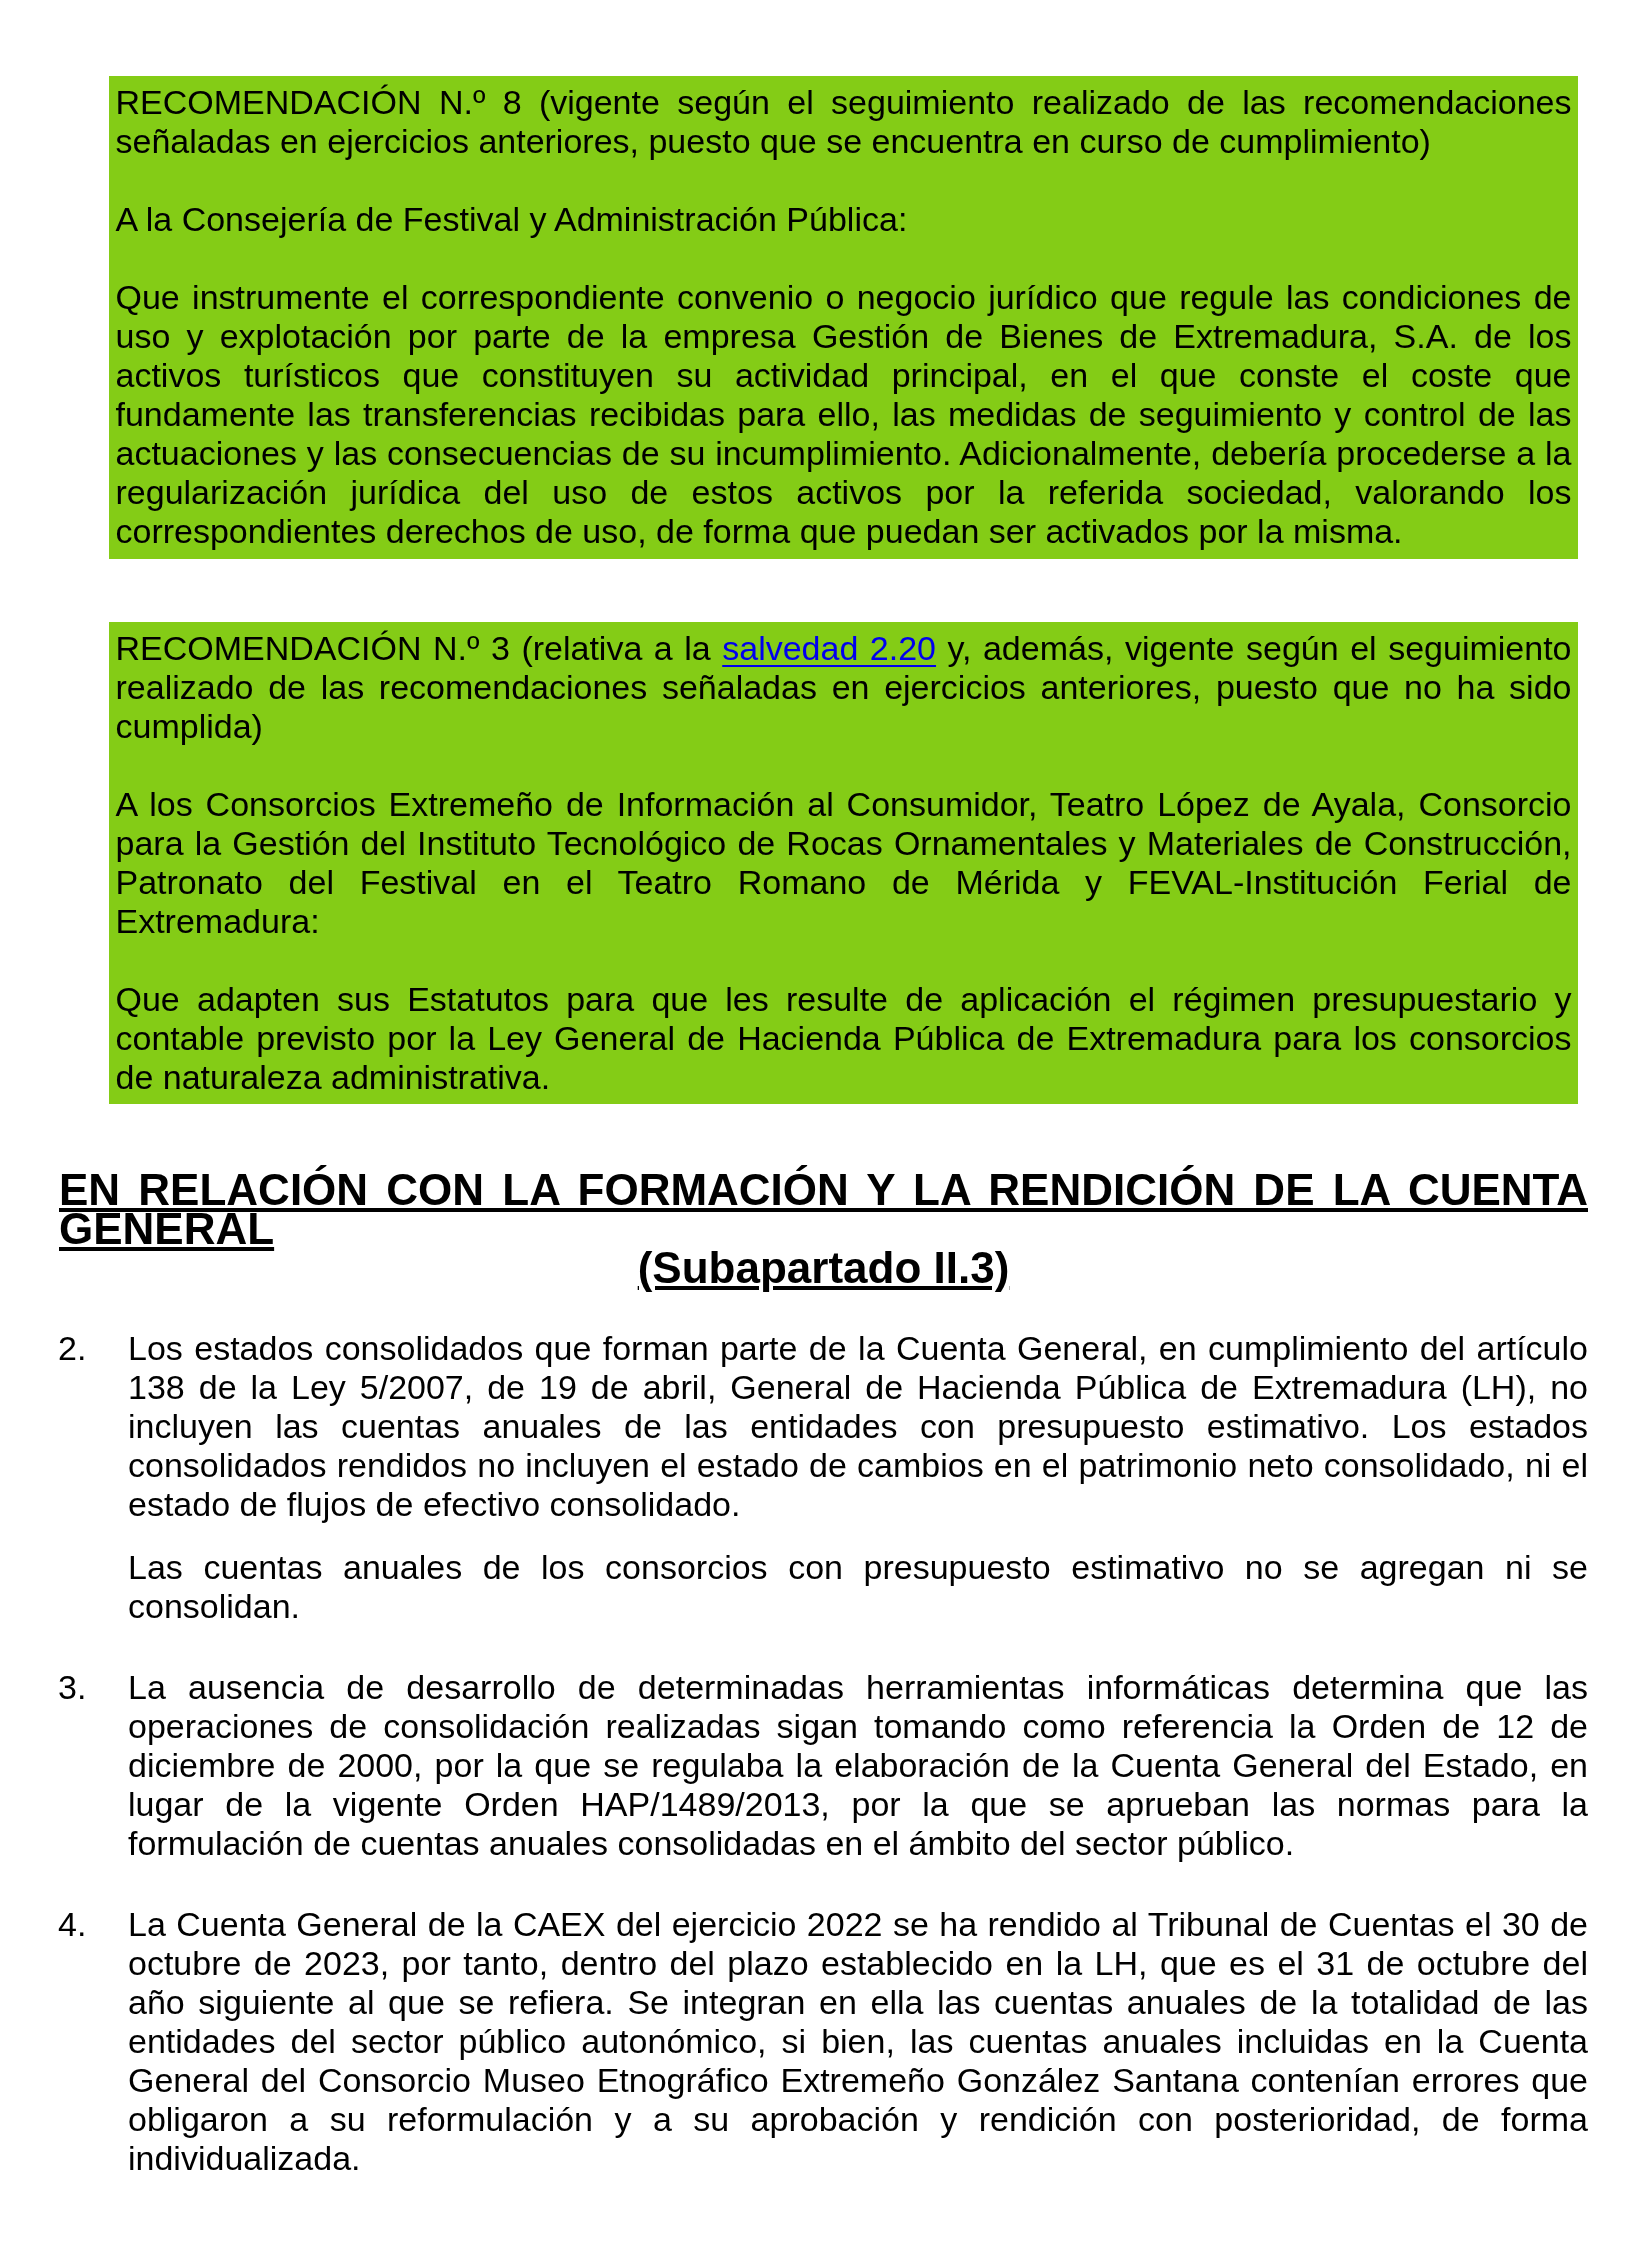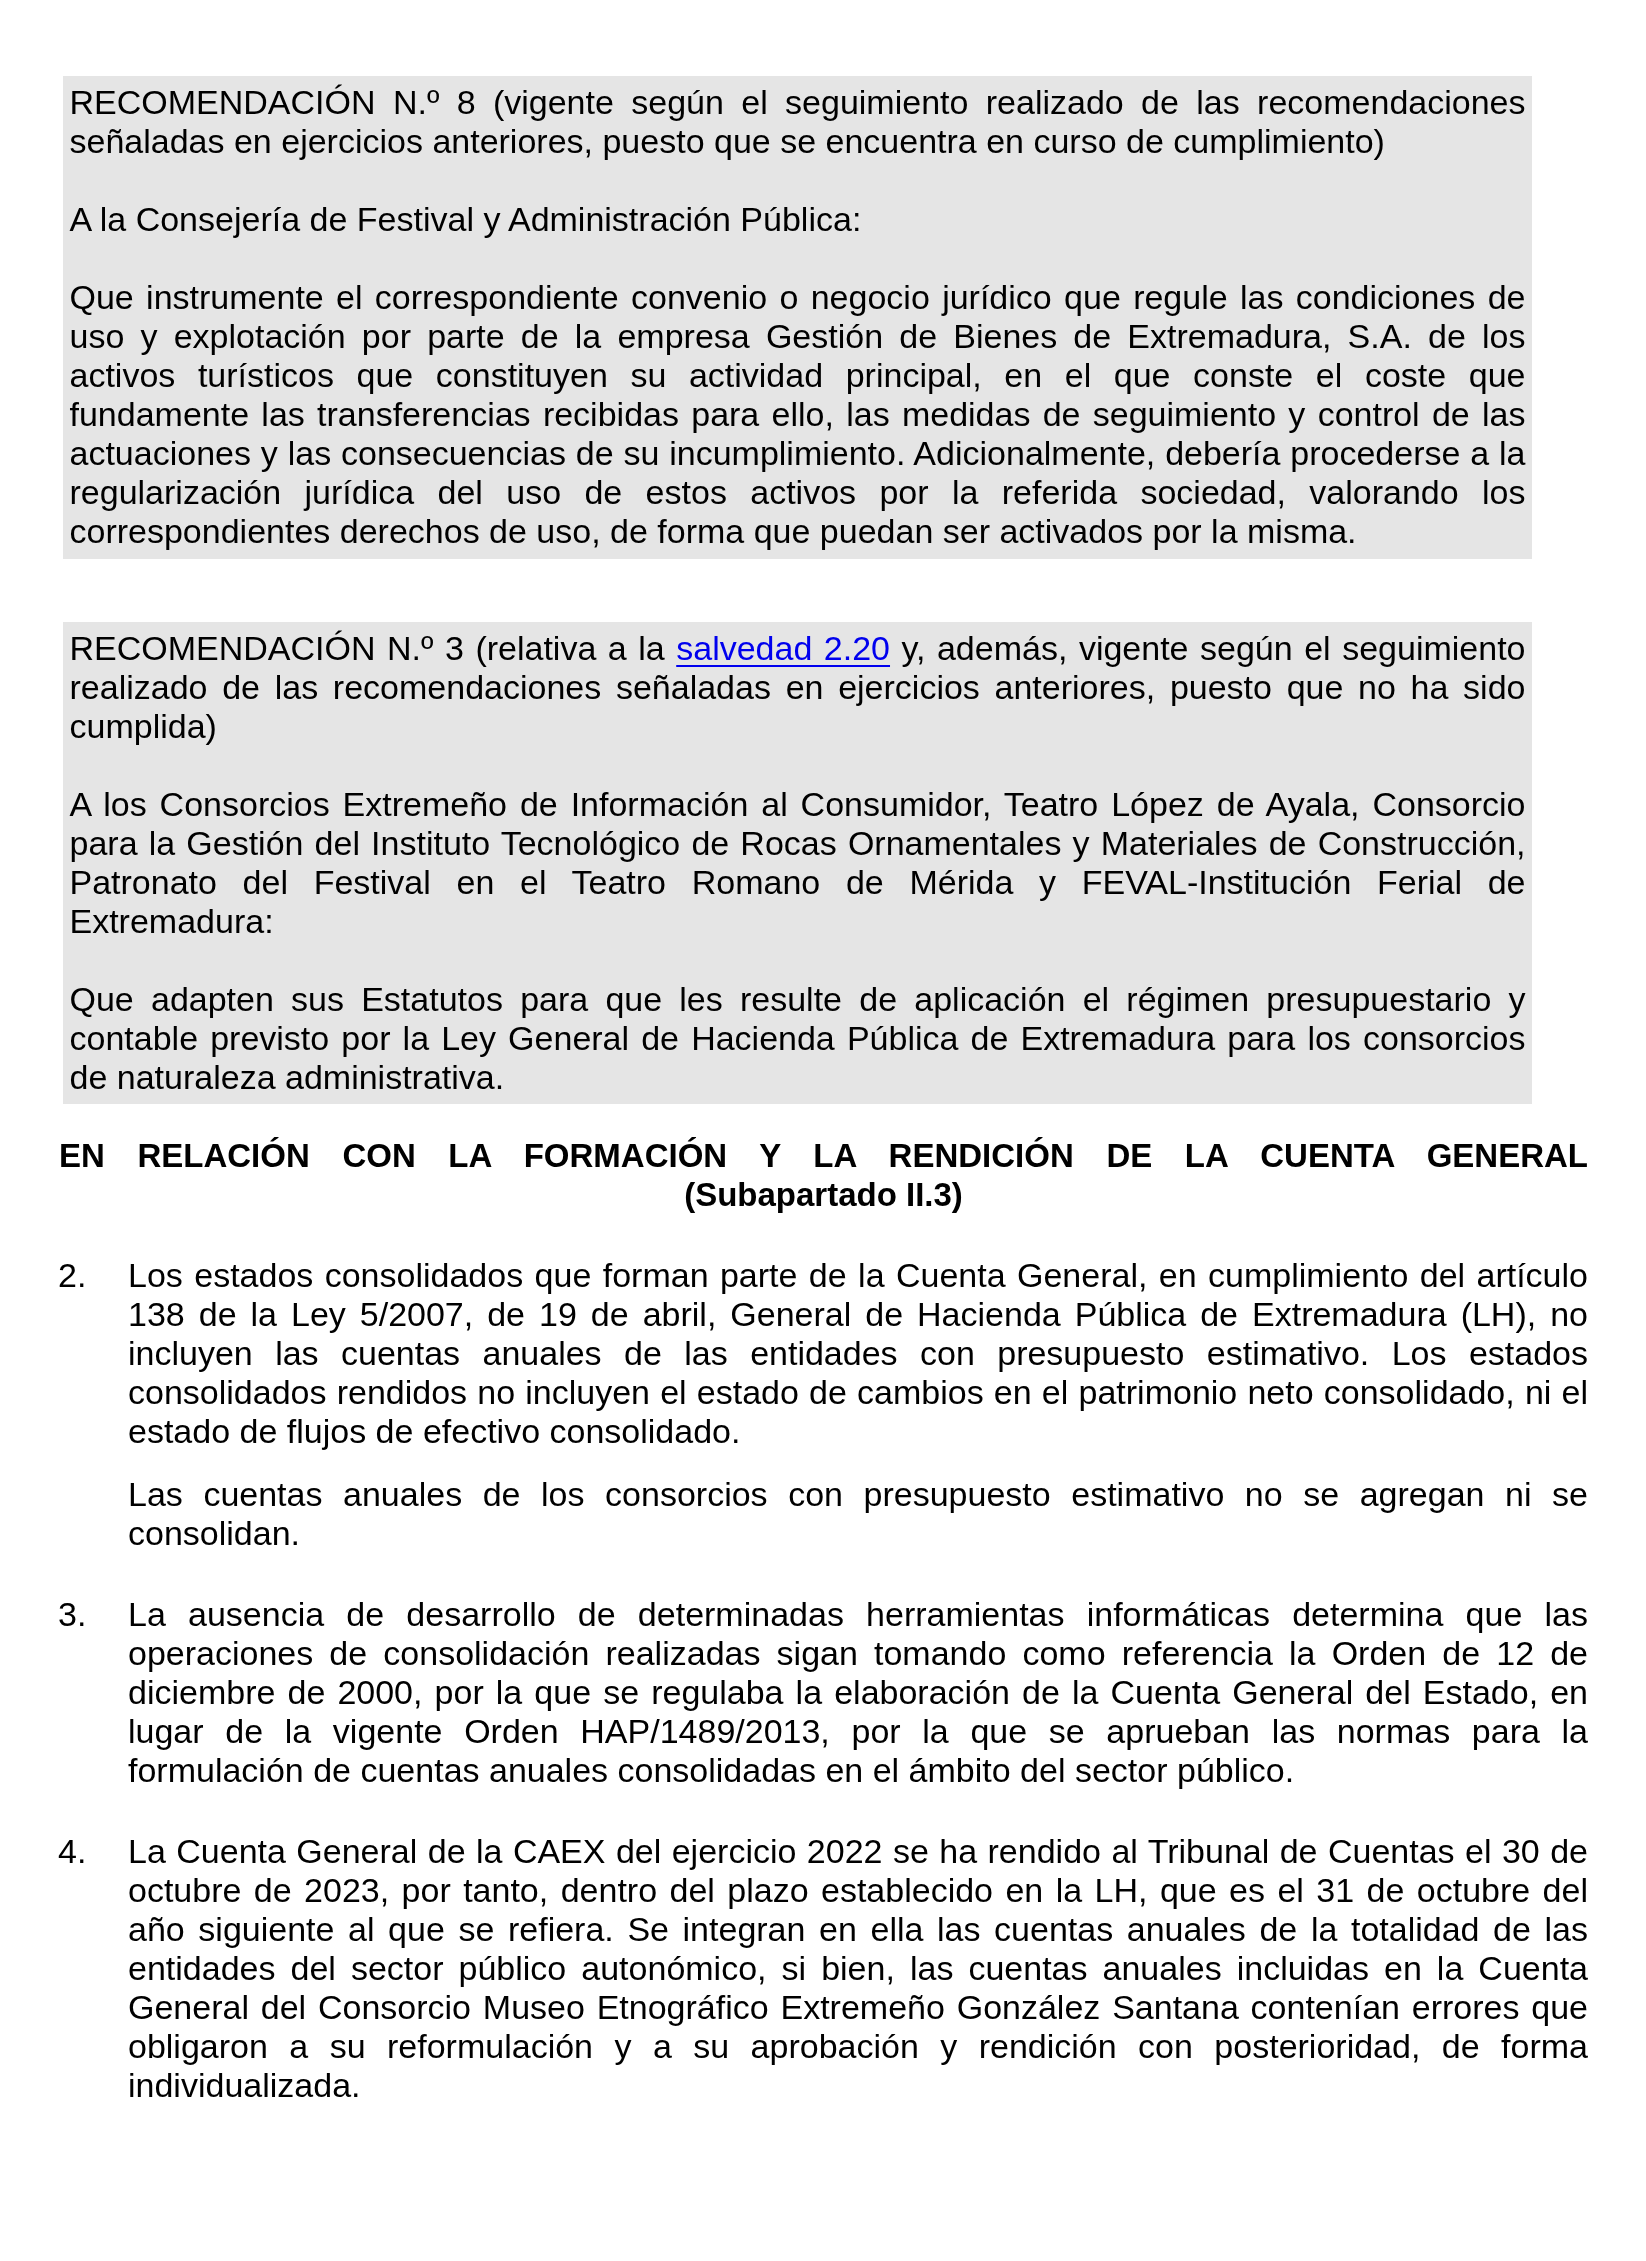--- a/index.html
+++ b/index.html
@@ -11,44 +11,45 @@
     font-family: "Liberation Sans", sans-serif;
     font-size: 34px;
     line-height: 39px;
     overflow: hidden;
     -webkit-font-smoothing: antialiased;
   }
   p { margin: 0; text-align: justify; hyphens: none; }
 
   
   .hl-block {
-    background: #e5e5e5;
-    margin-left: 63px;
+    background: #84cc16;
+    margin-left: 109px;
     width: 1456px;
     padding: 7.3px 6.5px;
   }
   .hl-block.first { margin-top: 76px; }
   .hl-block.second { margin-top: 63px; }
   .hl-block p { margin-bottom: 39px; }
   .hl-block p:last-child { margin-bottom: 0; }
 
   a.doc-link {
     color: #0000ee;
     text-decoration: underline;
     text-decoration-thickness: 2.4px;
     text-underline-offset: 4.9px;
     cursor: pointer;
   }
 
   
   .section-heading {
-    margin: 32px 58px 42px 59px;
+    margin: 66px 58px 42px 59px;
     font-weight: bold;
-    font-size: 33px;
+    font-size: 44px;
     line-height: 39px;
+    text-decoration: underline;
   }
   .heading-line1 {
     display: block;
     text-align: justify;
     text-align-last: justify;
   }
   .heading-line2 {
     display: block;
     text-align: center;
   }

